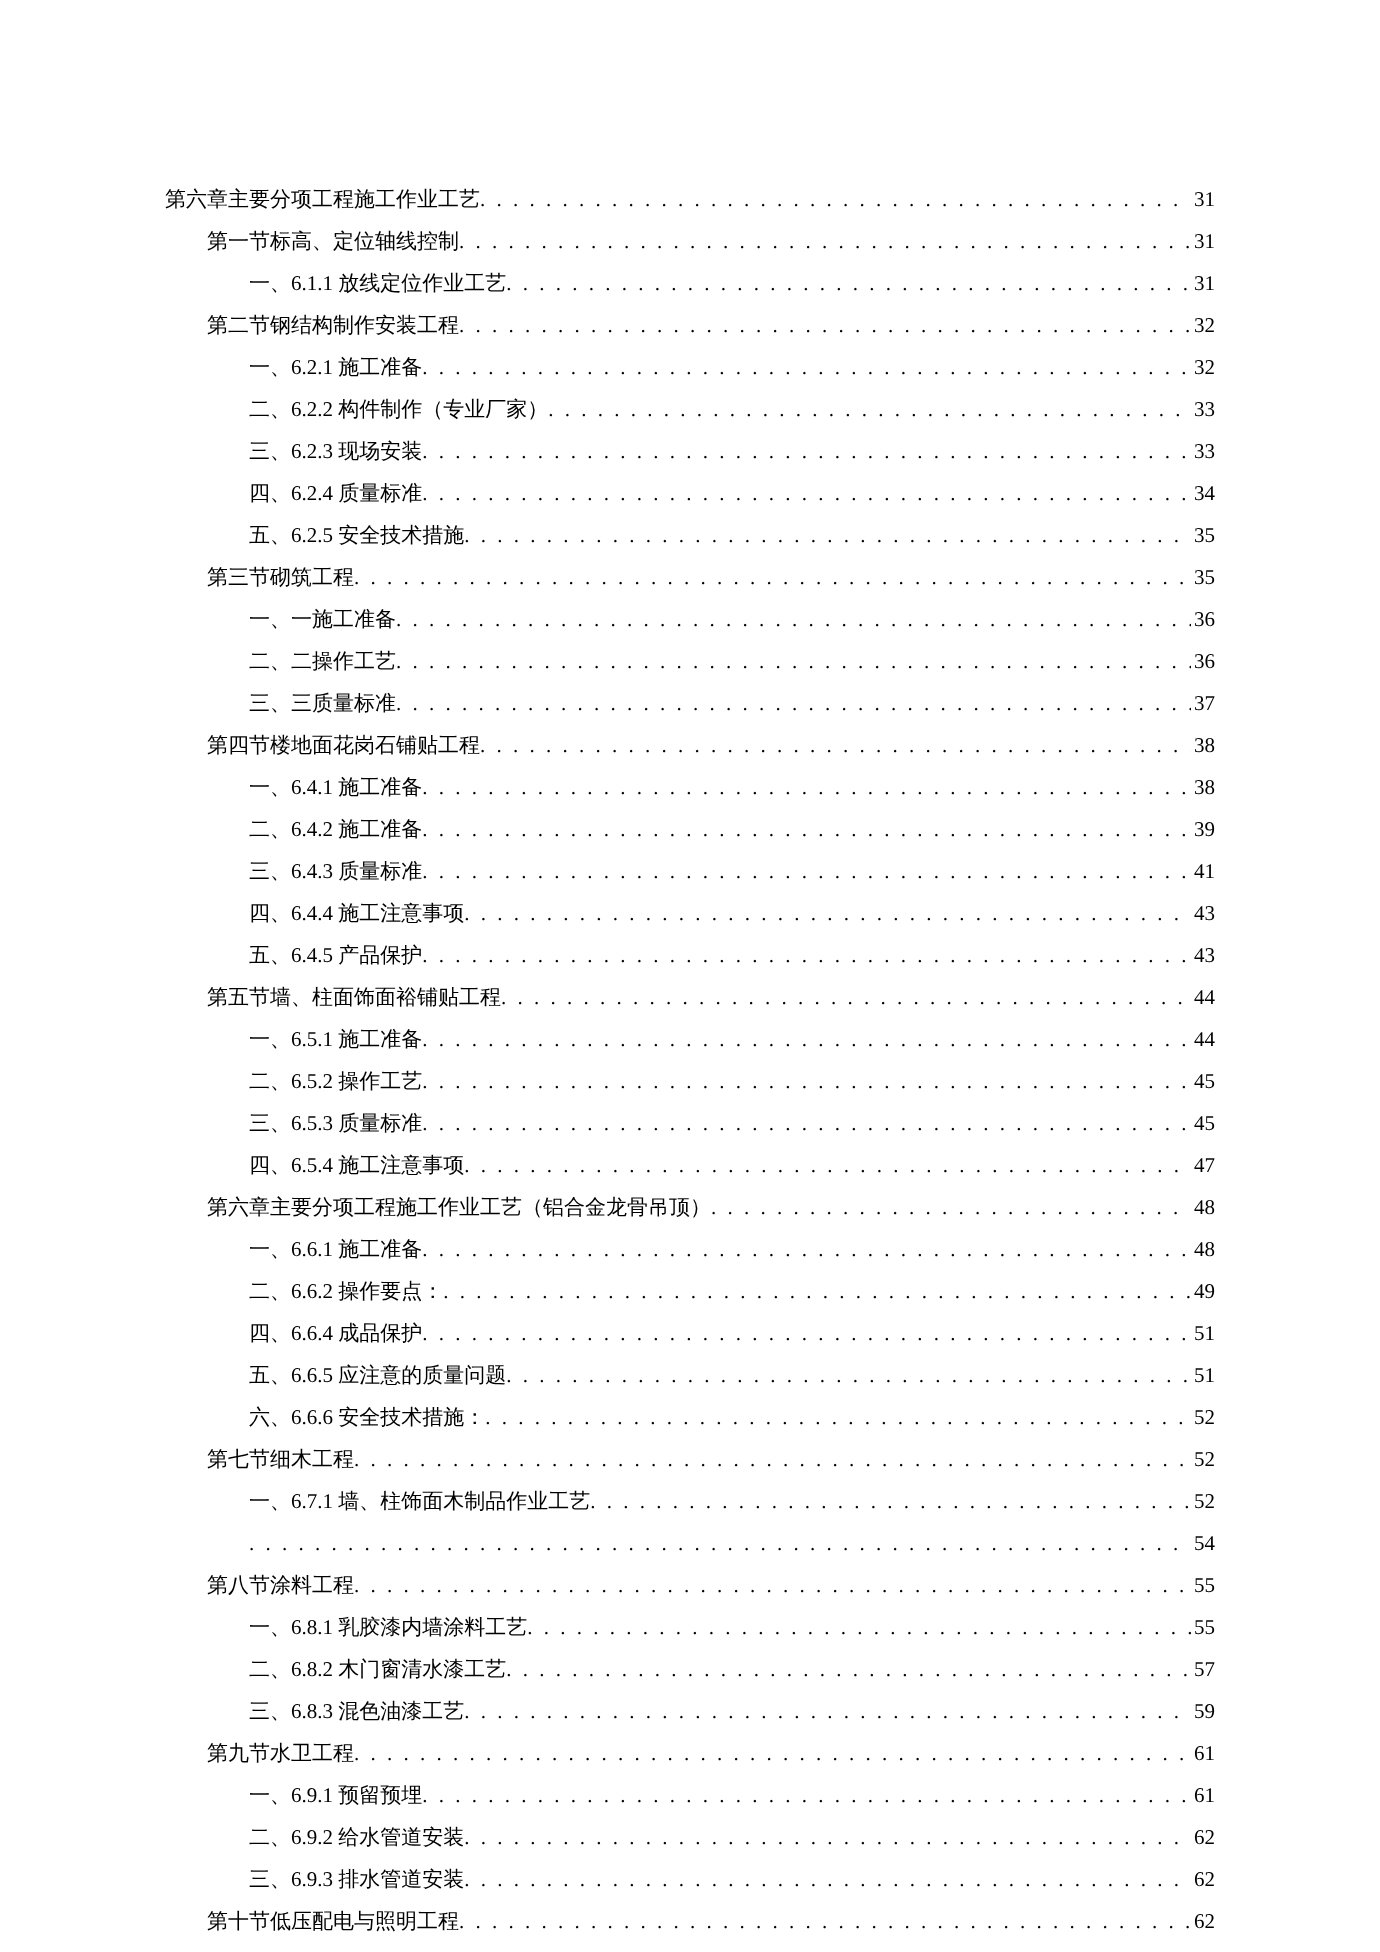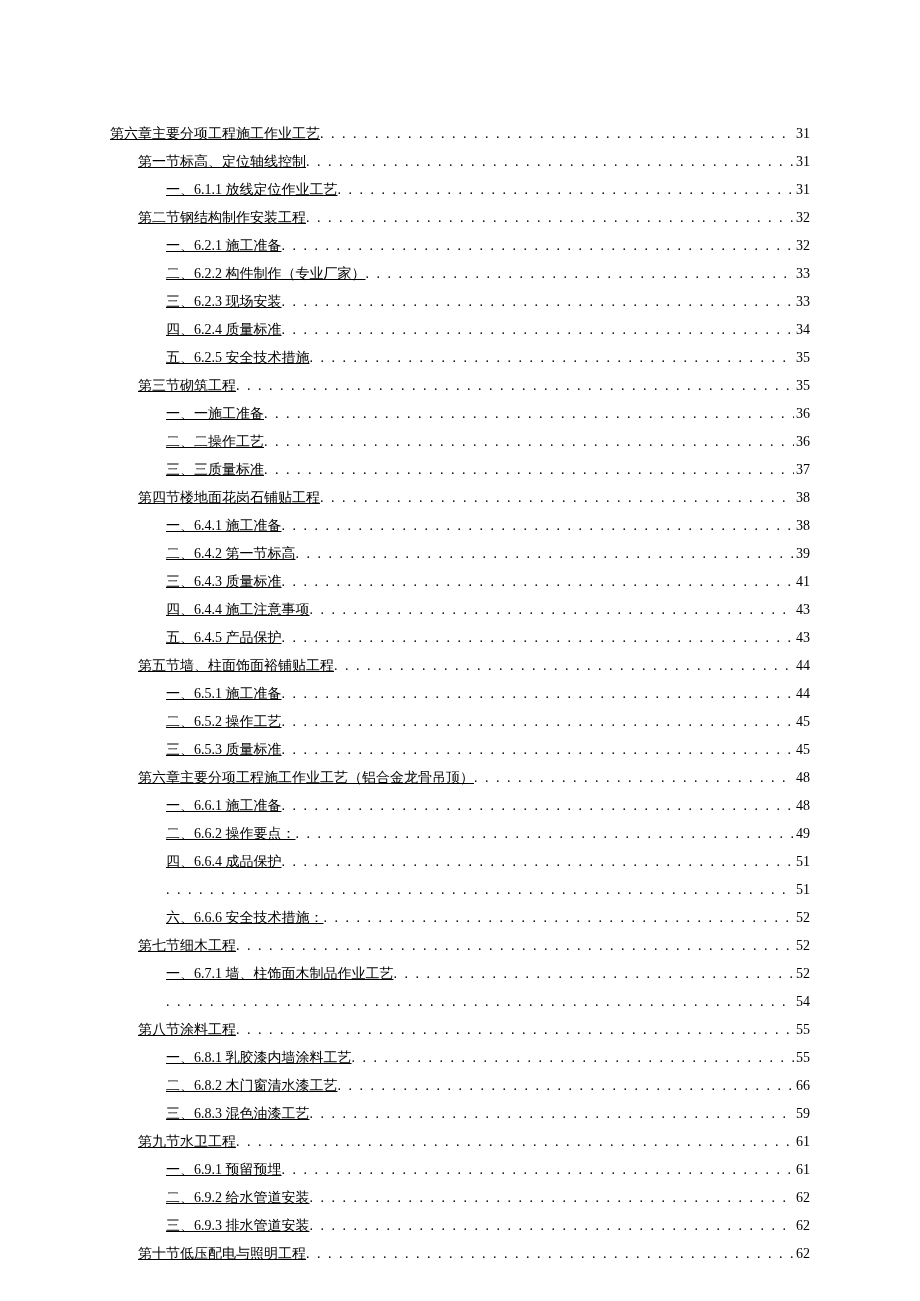--- a/index.html
+++ b/index.html
@@ -15,21 +15,21 @@
     .toc-line {
       display: flex;
       align-items: baseline;
       white-space: nowrap;
       line-height: 2.0;
       overflow: hidden;
     }
     .lvl-0 { padding-left: 0; }
     .lvl-1 { padding-left: 28px; justify-content: space-between; }
     .lvl-2 { padding-left: 56px; }
-    .toc-title { flex: 0 0 auto; text-decoration: underline; }
+    .toc-title { flex: 0 0 auto; }
     .toc-dots {
       flex: 1 1 auto;
       overflow: hidden;
       letter-spacing: 2px;
       color: #000;
     }
     .toc-dots::after {
       content: ". . . . . . . . . . . . . . . . . . . . . . . . . . . . . . . . . . . . . . . . . . . . . . . . . . . . . . . . . . . . . . . . . . . . . . . . . . . . . . . . . . . . . . . . . . . . . . . . . . . . . . . . . . . . . . . . . . . . . . . . . . . . . . . . . . . . . . . . . . . . . . . . . . . . . .";
     }
     .toc-page { flex: 0 0 auto; padding-left: 2px; }
@@ -108,21 +108,21 @@
       <span class="toc-title">第四节楼地面花岗石铺贴工程</span>
       <span class="toc-dots"></span>
       <span class="toc-page">38</span>
     </div>
     <div class="toc-line lvl-2">
       <span class="toc-title">一、6.4.1 施工准备</span>
       <span class="toc-dots"></span>
       <span class="toc-page">38</span>
     </div>
     <div class="toc-line lvl-2">
-      <span class="toc-title">二、6.4.2 第一节标高</span>
+      <span class="toc-title">二、6.4.2 施工准备</span>
       <span class="toc-dots"></span>
       <span class="toc-page">39</span>
     </div>
     <div class="toc-line lvl-2">
       <span class="toc-title">三、6.4.3 质量标准</span>
       <span class="toc-dots"></span>
       <span class="toc-page">41</span>
     </div>
     <div class="toc-line lvl-2">
       <span class="toc-title">四、6.4.4 施工注意事项</span>
@@ -147,20 +147,25 @@
     <div class="toc-line lvl-2">
       <span class="toc-title">二、6.5.2 操作工艺</span>
       <span class="toc-dots"></span>
       <span class="toc-page">45</span>
     </div>
     <div class="toc-line lvl-2">
       <span class="toc-title">三、6.5.3 质量标准</span>
       <span class="toc-dots"></span>
       <span class="toc-page">45</span>
     </div>
+    <div class="toc-line lvl-2">
+      <span class="toc-title">四、6.5.4 施工注意事项</span>
+      <span class="toc-dots"></span>
+      <span class="toc-page">47</span>
+    </div>
     <div class="toc-line lvl-1">
       <span class="toc-title">第六章主要分项工程施工作业工艺（铝合金龙骨吊顶）</span>
       <span class="toc-dots"></span>
       <span class="toc-page">48</span>
     </div>
     <div class="toc-line lvl-2">
       <span class="toc-title">一、6.6.1 施工准备</span>
       <span class="toc-dots"></span>
       <span class="toc-page">48</span>
     </div>
@@ -168,20 +173,21 @@
       <span class="toc-title">二、6.6.2 操作要点：</span>
       <span class="toc-dots"></span>
       <span class="toc-page">49</span>
     </div>
     <div class="toc-line lvl-2">
       <span class="toc-title">四、6.6.4 成品保护</span>
       <span class="toc-dots"></span>
       <span class="toc-page">51</span>
     </div>
     <div class="toc-line lvl-2">
+      <span class="toc-title">五、6.6.5 应注意的质量问题</span>
       <span class="toc-dots"></span>
       <span class="toc-page">51</span>
     </div>
     <div class="toc-line lvl-2">
       <span class="toc-title">六、6.6.6 安全技术措施：</span>
       <span class="toc-dots"></span>
       <span class="toc-page">52</span>
     </div>
     <div class="toc-line lvl-1">
       <span class="toc-title">第七节细木工程</span>
@@ -203,21 +209,21 @@
       <span class="toc-page">55</span>
     </div>
     <div class="toc-line lvl-2">
       <span class="toc-title">一、6.8.1 乳胶漆内墙涂料工艺</span>
       <span class="toc-dots"></span>
       <span class="toc-page">55</span>
     </div>
     <div class="toc-line lvl-2">
       <span class="toc-title">二、6.8.2 木门窗清水漆工艺</span>
       <span class="toc-dots"></span>
-      <span class="toc-page">66</span>
+      <span class="toc-page">57</span>
     </div>
     <div class="toc-line lvl-2">
       <span class="toc-title">三、6.8.3 混色油漆工艺</span>
       <span class="toc-dots"></span>
       <span class="toc-page">59</span>
     </div>
     <div class="toc-line lvl-1">
       <span class="toc-title">第九节水卫工程</span>
       <span class="toc-dots"></span>
       <span class="toc-page">61</span>

